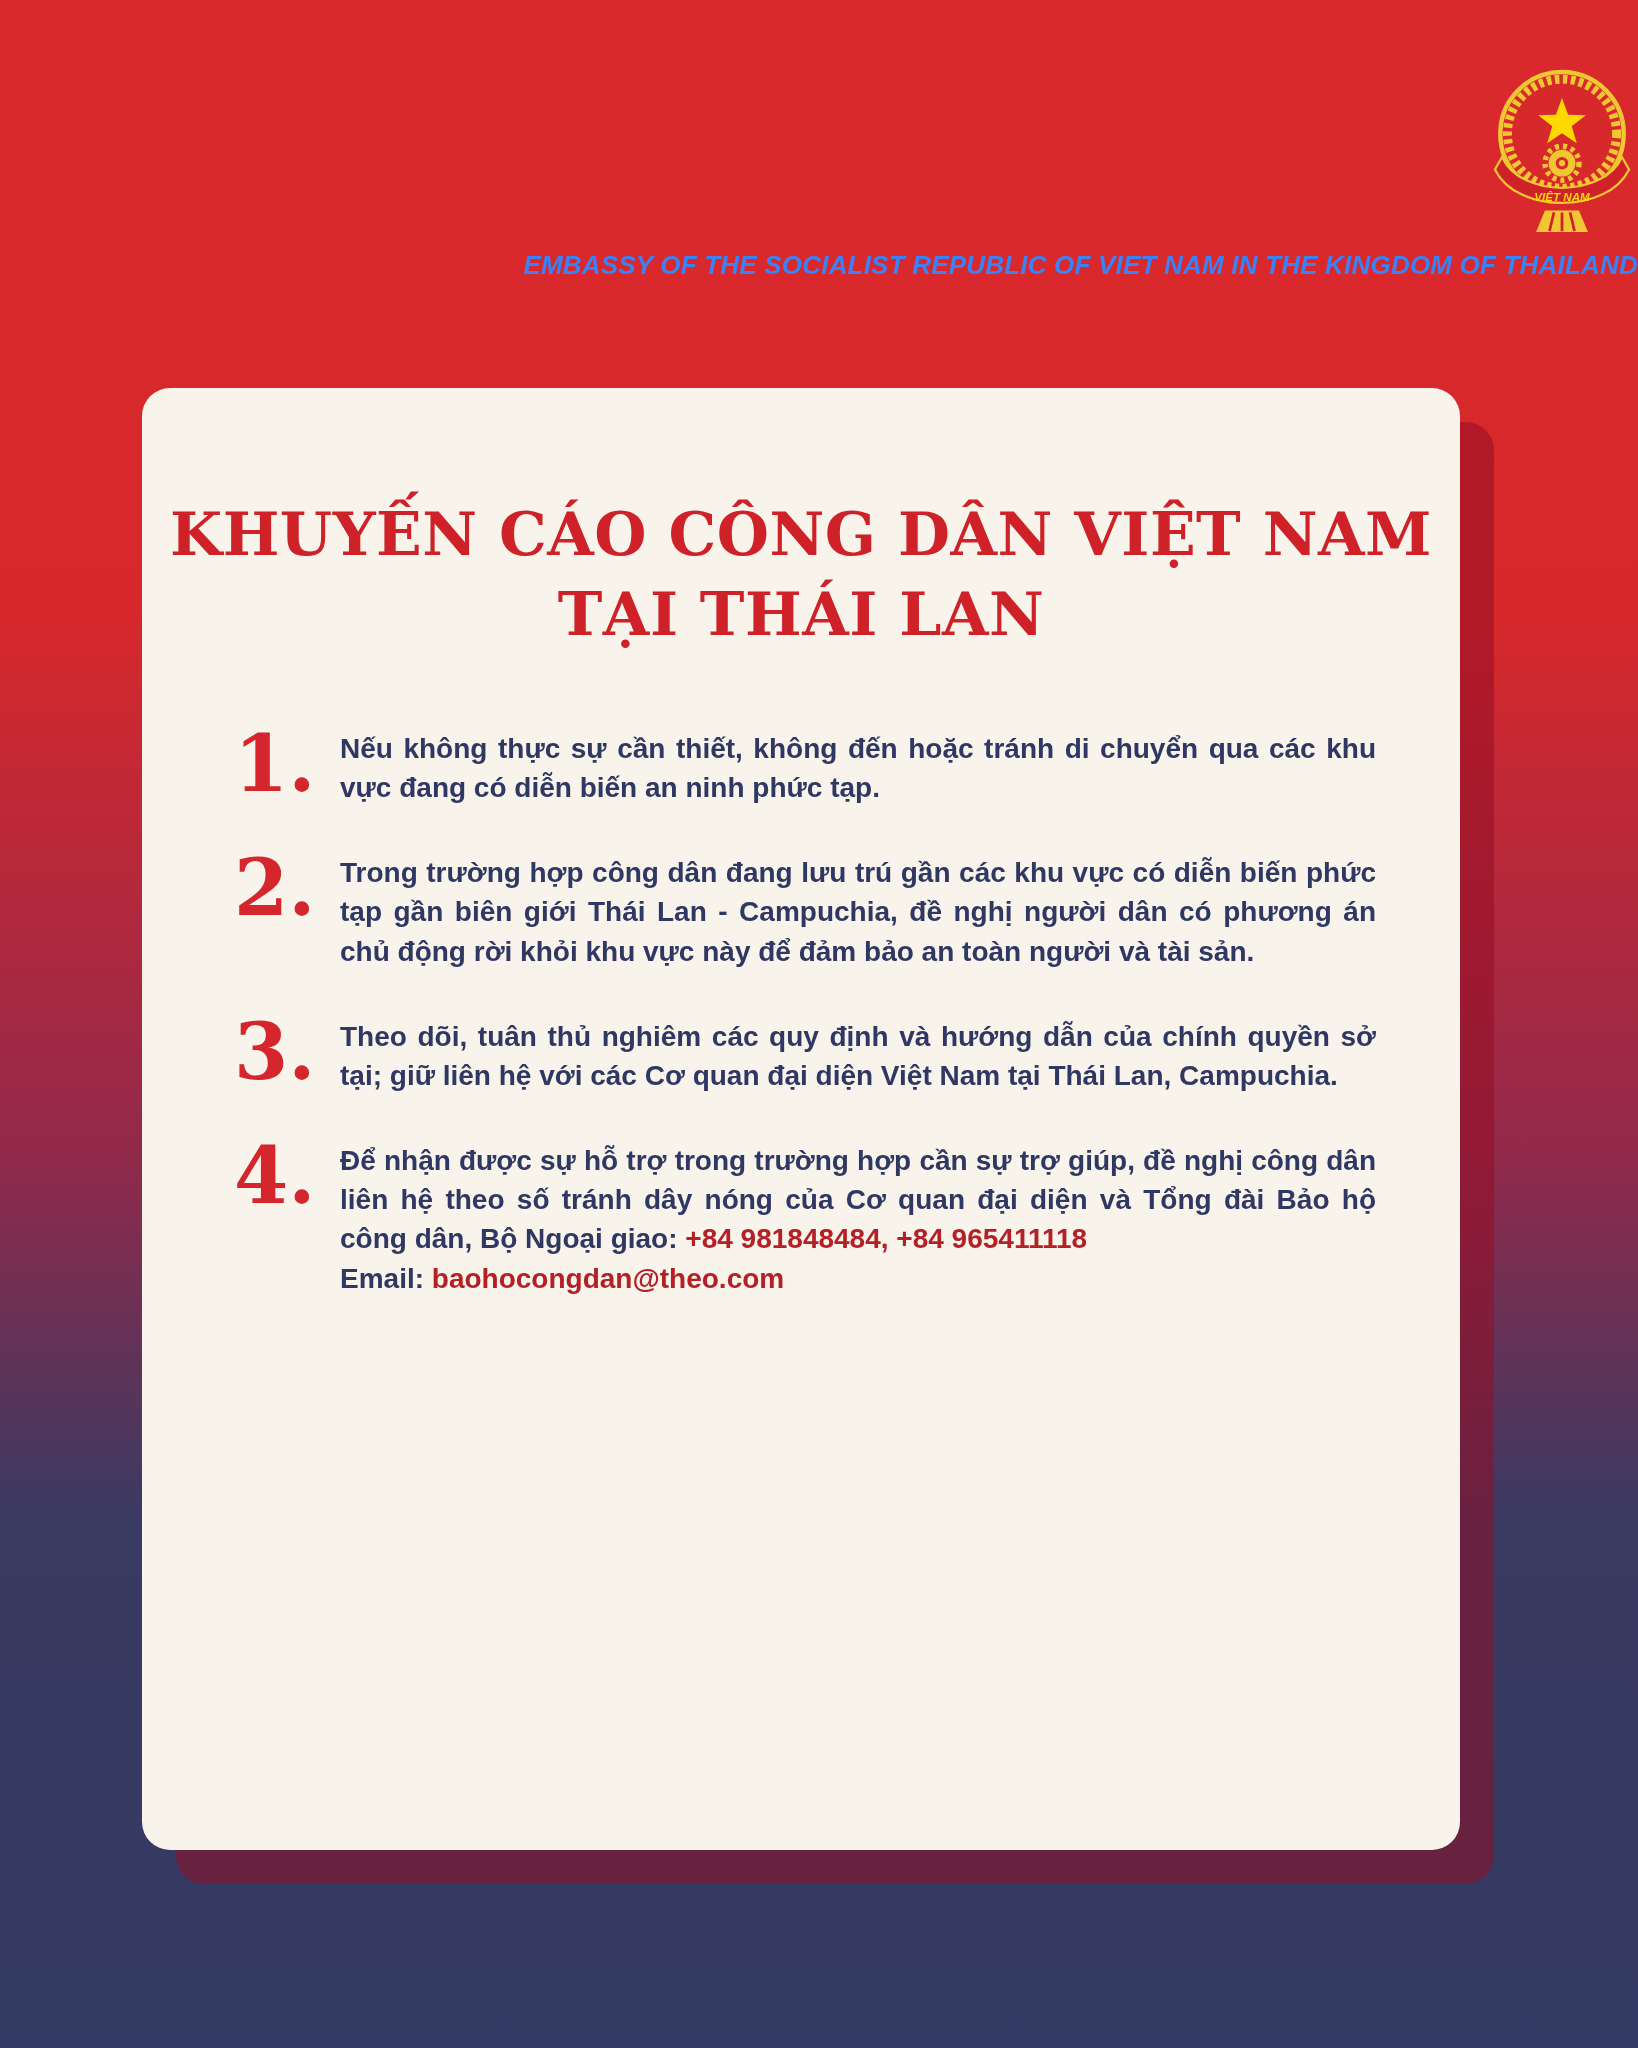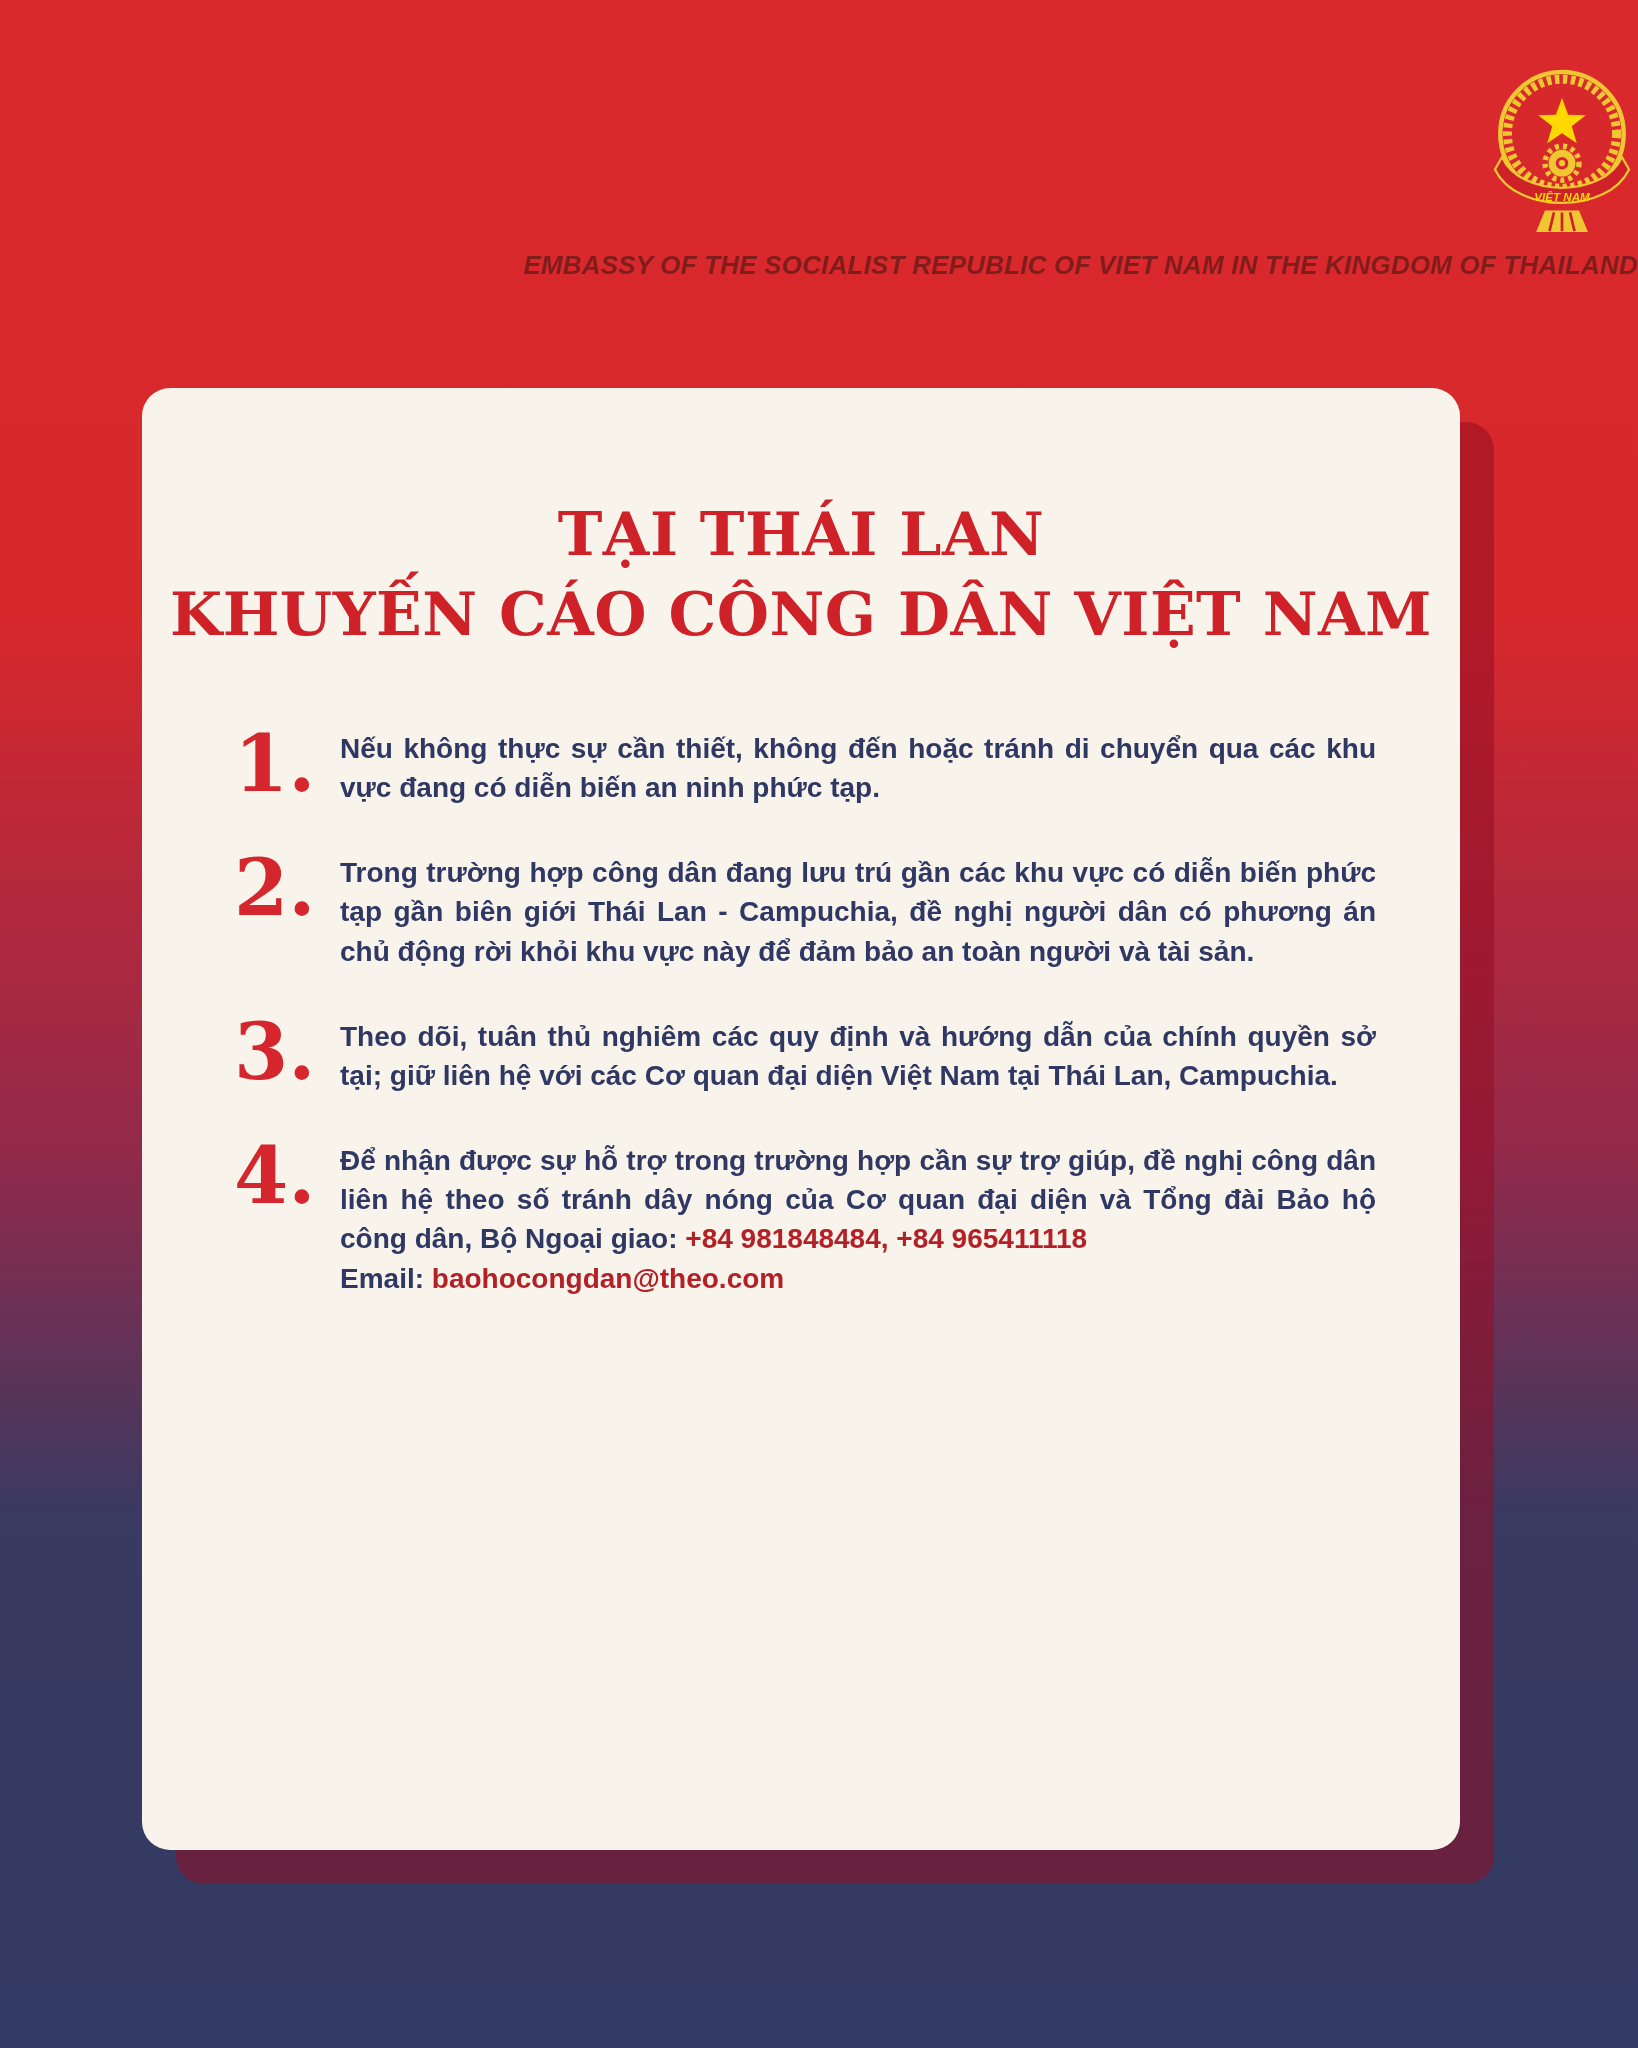--- a/index.html
+++ b/index.html
@@ -4,21 +4,21 @@
 <style>
   html,body{margin:0;padding:0;}
   body{
     width:1638px;height:2048px;position:relative;overflow:hidden;
     font-family:"Liberation Sans","DejaVu Sans",sans-serif;
     background:linear-gradient(180deg,#d9292d 0%,#d7282c 30%,#93294a 56%,#3a3a62 74%,#333a63 100%);
   }
   .header{position:absolute;top:0;left:0;width:100%;text-align:right;font-style:italic;}
   .emblem{margin-top:62px;display:inline-block;}
   .hdr-line1{margin-top:6px;color:#ecddb2;font-weight:bold;font-size:30px;letter-spacing:0.6px;}
-  .hdr-line2{margin-top:12px;color:#7f1d1d;font-weight:bold;font-size:26px;letter-spacing:0.2px;}
+  .hdr-line2{margin-top:12px;color:#3b82f6;font-weight:bold;font-size:26px;letter-spacing:0.2px;}
   .card{
     position:absolute;left:142px;top:388px;width:1318px;height:1462px;
     background:#f8f3eb;border-radius:28px;
     box-shadow:34px 34px 0 rgba(148,12,36,0.55);
   }
   .card-title{
     margin-top:106px;text-align:center;
     font-family:"DejaVu Serif","Liberation Serif",serif;font-weight:bold;
     color:#ce2128;font-size:60px;line-height:1.34;letter-spacing:0.5px;
   }
@@ -58,22 +58,22 @@
 
       <path d="M66,166 L104,166 L114,190 L56,190 Z" fill="#f0c733"></path>
       <path d="M76,168 L71,189 M85,168 L85,189 M94,168 L99,189" stroke="#cf2128" stroke-width="3" fill="none"></path>
     </svg>
   </div>
   <div class="hdr-line2">EMBASSY OF THE SOCIALIST REPUBLIC OF VIET NAM IN THE KINGDOM OF THAILAND</div>
 </div>
 
 <div class="card">
   <div class="card-title">
+    <div>KHUYẾN CÁO CÔNG DÂN VIỆT NAM</div>
     <div>TẠI THÁI LAN</div>
-    <div>KHUYẾN CÁO CÔNG DÂN VIỆT NAM</div>
   </div>
 
   <div class="items">
 
     <div class="item">
       <div class="item-num">1.</div>
       <p class="item-text">Nếu không thực sự cần thiết, không đến hoặc tránh di chuyển qua các khu vực đang có diễn biến an ninh phức tạp.</p>
     </div>
 
     <div class="item">

